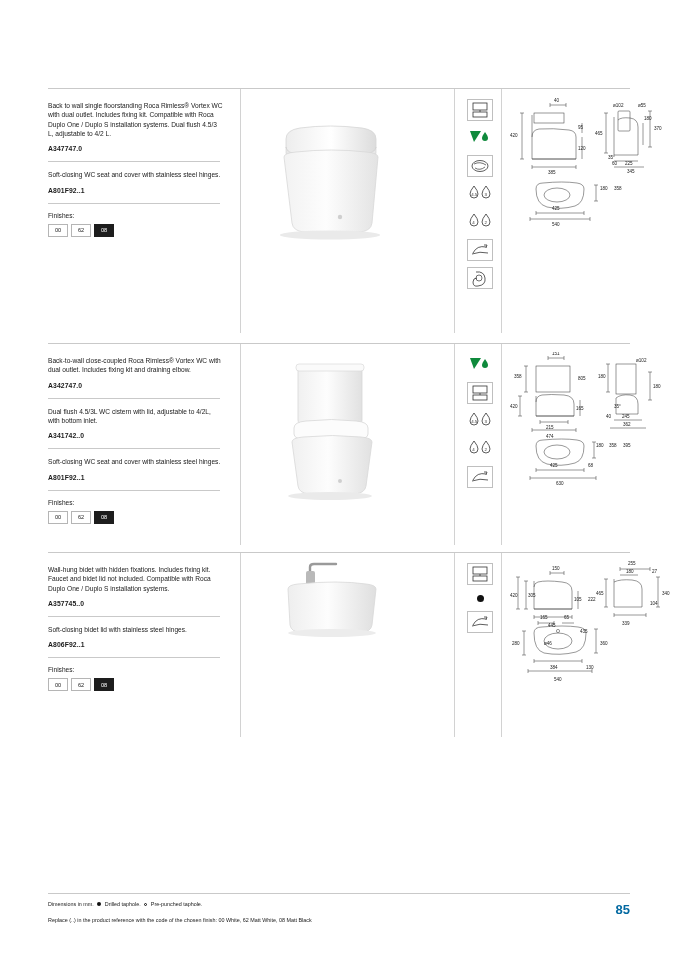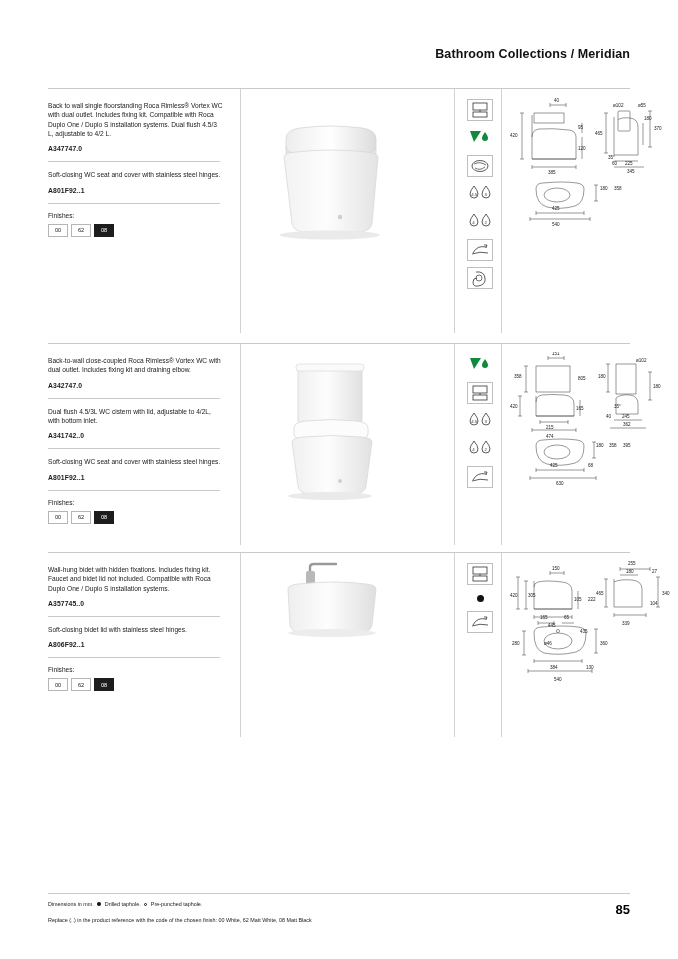--- a/index.html
+++ b/index.html
@@ -139,31 +139,30 @@
     position:absolute;
     left:48px; top:917px;
     font-size:5.4px;
     color:#1a1a1a;
   }
   .page-num {
     position:absolute;
     right:48px; top:902px;
     font-size:13px;
     font-weight:bold;
-    color:#000000;
+    color:#0369a1;
   }
   .fdot { display:inline-block; width:4px; height:4px; border-radius:50%; background:#111; vertical-align:middle; margin:0 2px 1px 2px;}
   .fdot.open { background:#fff; border:1px solid #111; width:3px; height:3px;}
 </style>
 </head>
 <body>
 
 <div class="page">
 
-  <div class="header">Bathroom Collections / Meridian</div>
 
   <div class="row" id="row-1">
     <div class="vsep" style="left:192px;"></div>
     <div class="vsep" style="left:406px;"></div>
     <div class="vsep" style="left:453px;"></div>
 
     <div class="col-text">
       <p class="desc">Back to wall single floorstanding Roca Rimless® Vortex WC with dual outlet. Includes fixing kit. Compatible with Roca Duplo One / Duplo S installation systems.  Dual flush 4.5/3 L, adjustable to 4/2 L.</p>
       <p class="ref">A347747.0</p>
       <div class="rule"></div>

